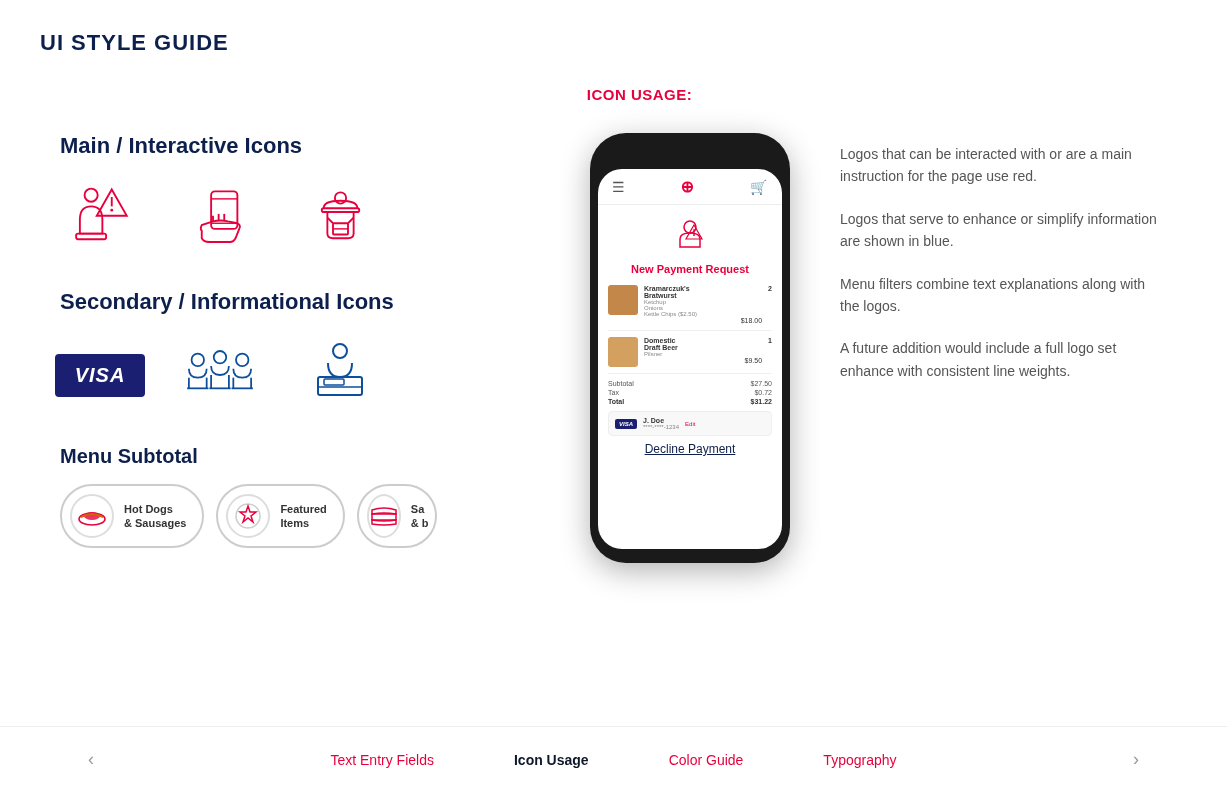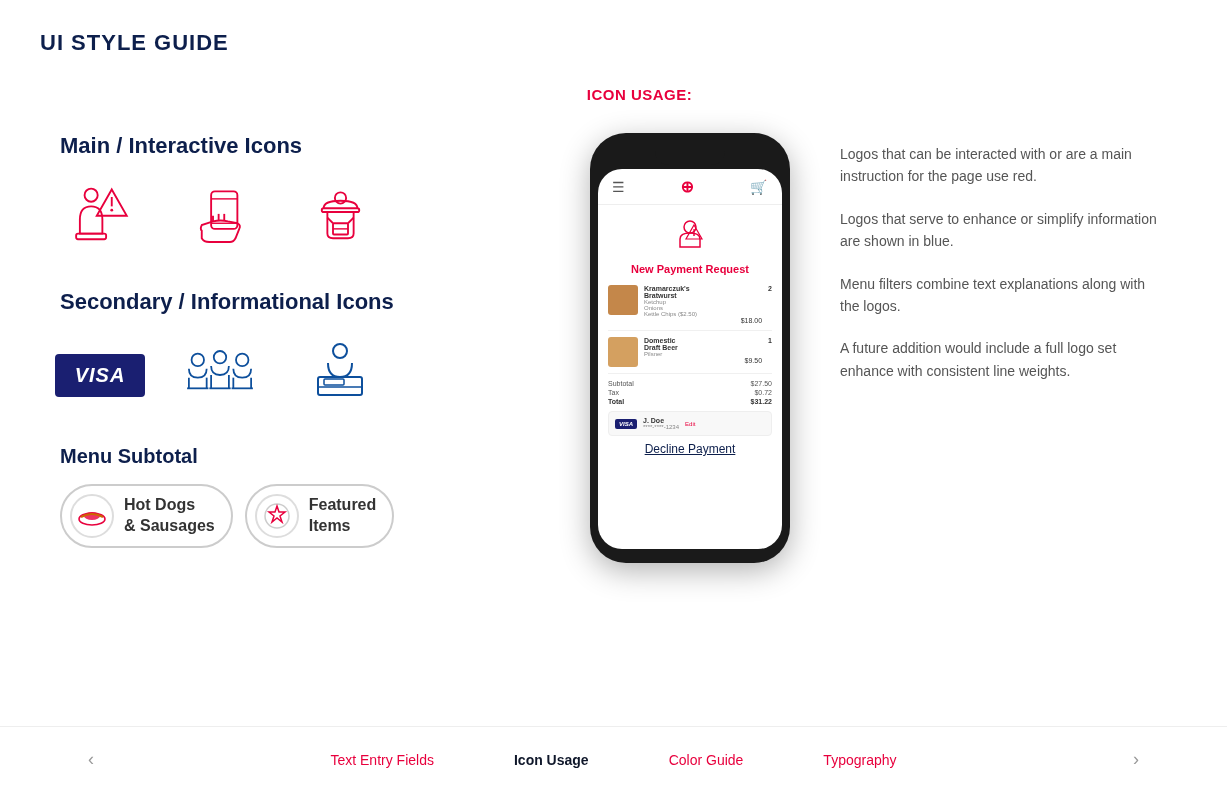--- a/index.html
+++ b/index.html
@@ -131,21 +131,21 @@
       height: 44px;
       border-radius: 50%;
       border: 2px solid #ddd;
       display: flex;
       align-items: center;
       justify-content: center;
       background: white;
     }
 
     .filter-pill-label {
-      font-size: 16px;
+      font-size: 11px;
       font-weight: 600;
       color: #333;
       line-height: 1.3;
     }
 
     
     .phone-panel {
       flex: 0 0 220px;
       display: flex;
       justify-content: center;
@@ -510,20 +510,30 @@
         <div class="filter-pill-icon">
           <svg width="30" height="30" viewBox="0 0 30 30" fill="none" xmlns="http://www.w3.org/2000/svg">
 
             <circle cx="15" cy="15" r="12" stroke="#ccc" stroke-width="1.5" fill="none"></circle>
             <path d="M15 5 L17 11 L23 11 L18 15 L20 21 L15 17 L10 21 L12 15 L7 11 L13 11 Z" stroke="#e8003d" stroke-width="1.5" fill="none"></path>
           </svg>
         </div>
         <span class="filter-pill-label">Featured<br>Items</span>
       </div>
 
+      <div class="filter-pill" style="overflow:hidden; max-width: 80px;">
+        <div class="filter-pill-icon">
+          <svg width="30" height="24" viewBox="0 0 30 24" fill="none" xmlns="http://www.w3.org/2000/svg">
+            <path d="M3 6 Q15 2 27 6 L27 10 Q15 8 3 10 Z" stroke="#e8003d" stroke-width="1.5" fill="none"></path>
+            <rect x="3" y="10" width="24" height="6" stroke="#e8003d" stroke-width="1.5" fill="none"></rect>
+            <path d="M3 16 Q15 18 27 16 L27 20 Q15 22 3 20 Z" stroke="#e8003d" stroke-width="1.5" fill="none"></path>
+          </svg>
+        </div>
+        <span class="filter-pill-label">Sa<br>&amp; b</span>
+      </div>
     </div>
 
   </div>
 
   <div class="phone-panel">
     <div class="phone-mockup">
       <div class="phone-notch"></div>
       <div class="phone-screen">
 
         <div class="phone-top-bar">

